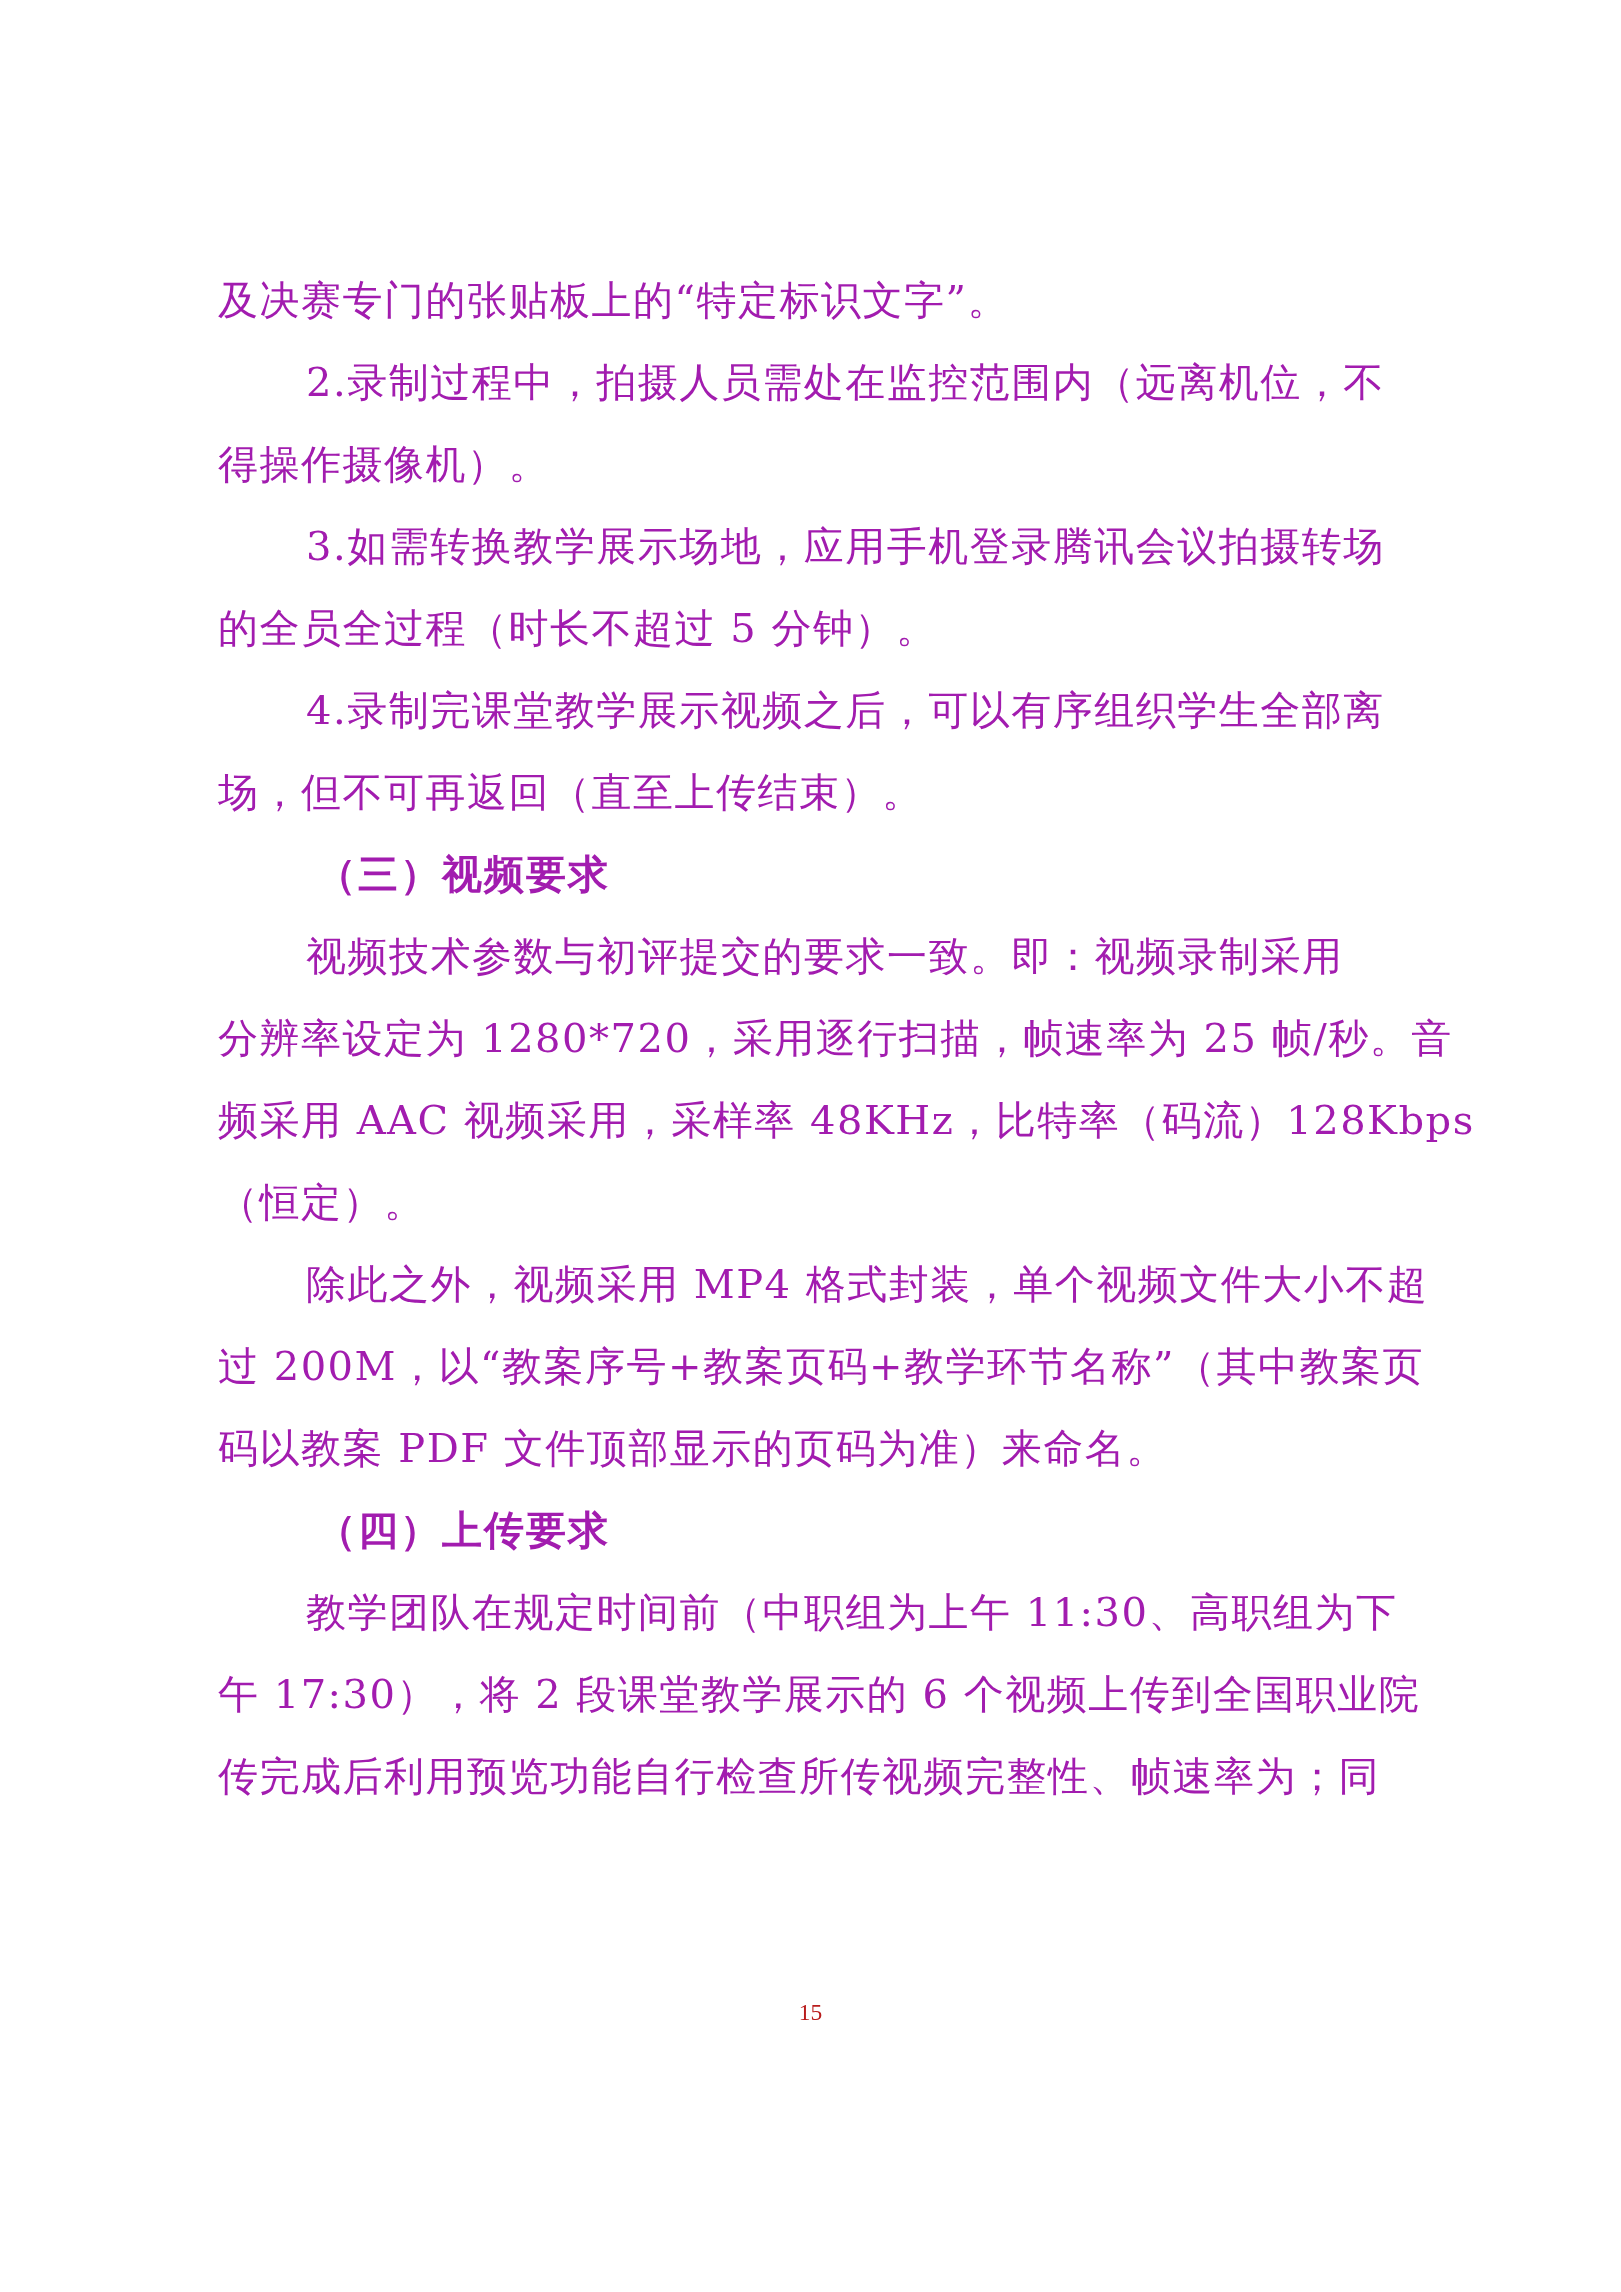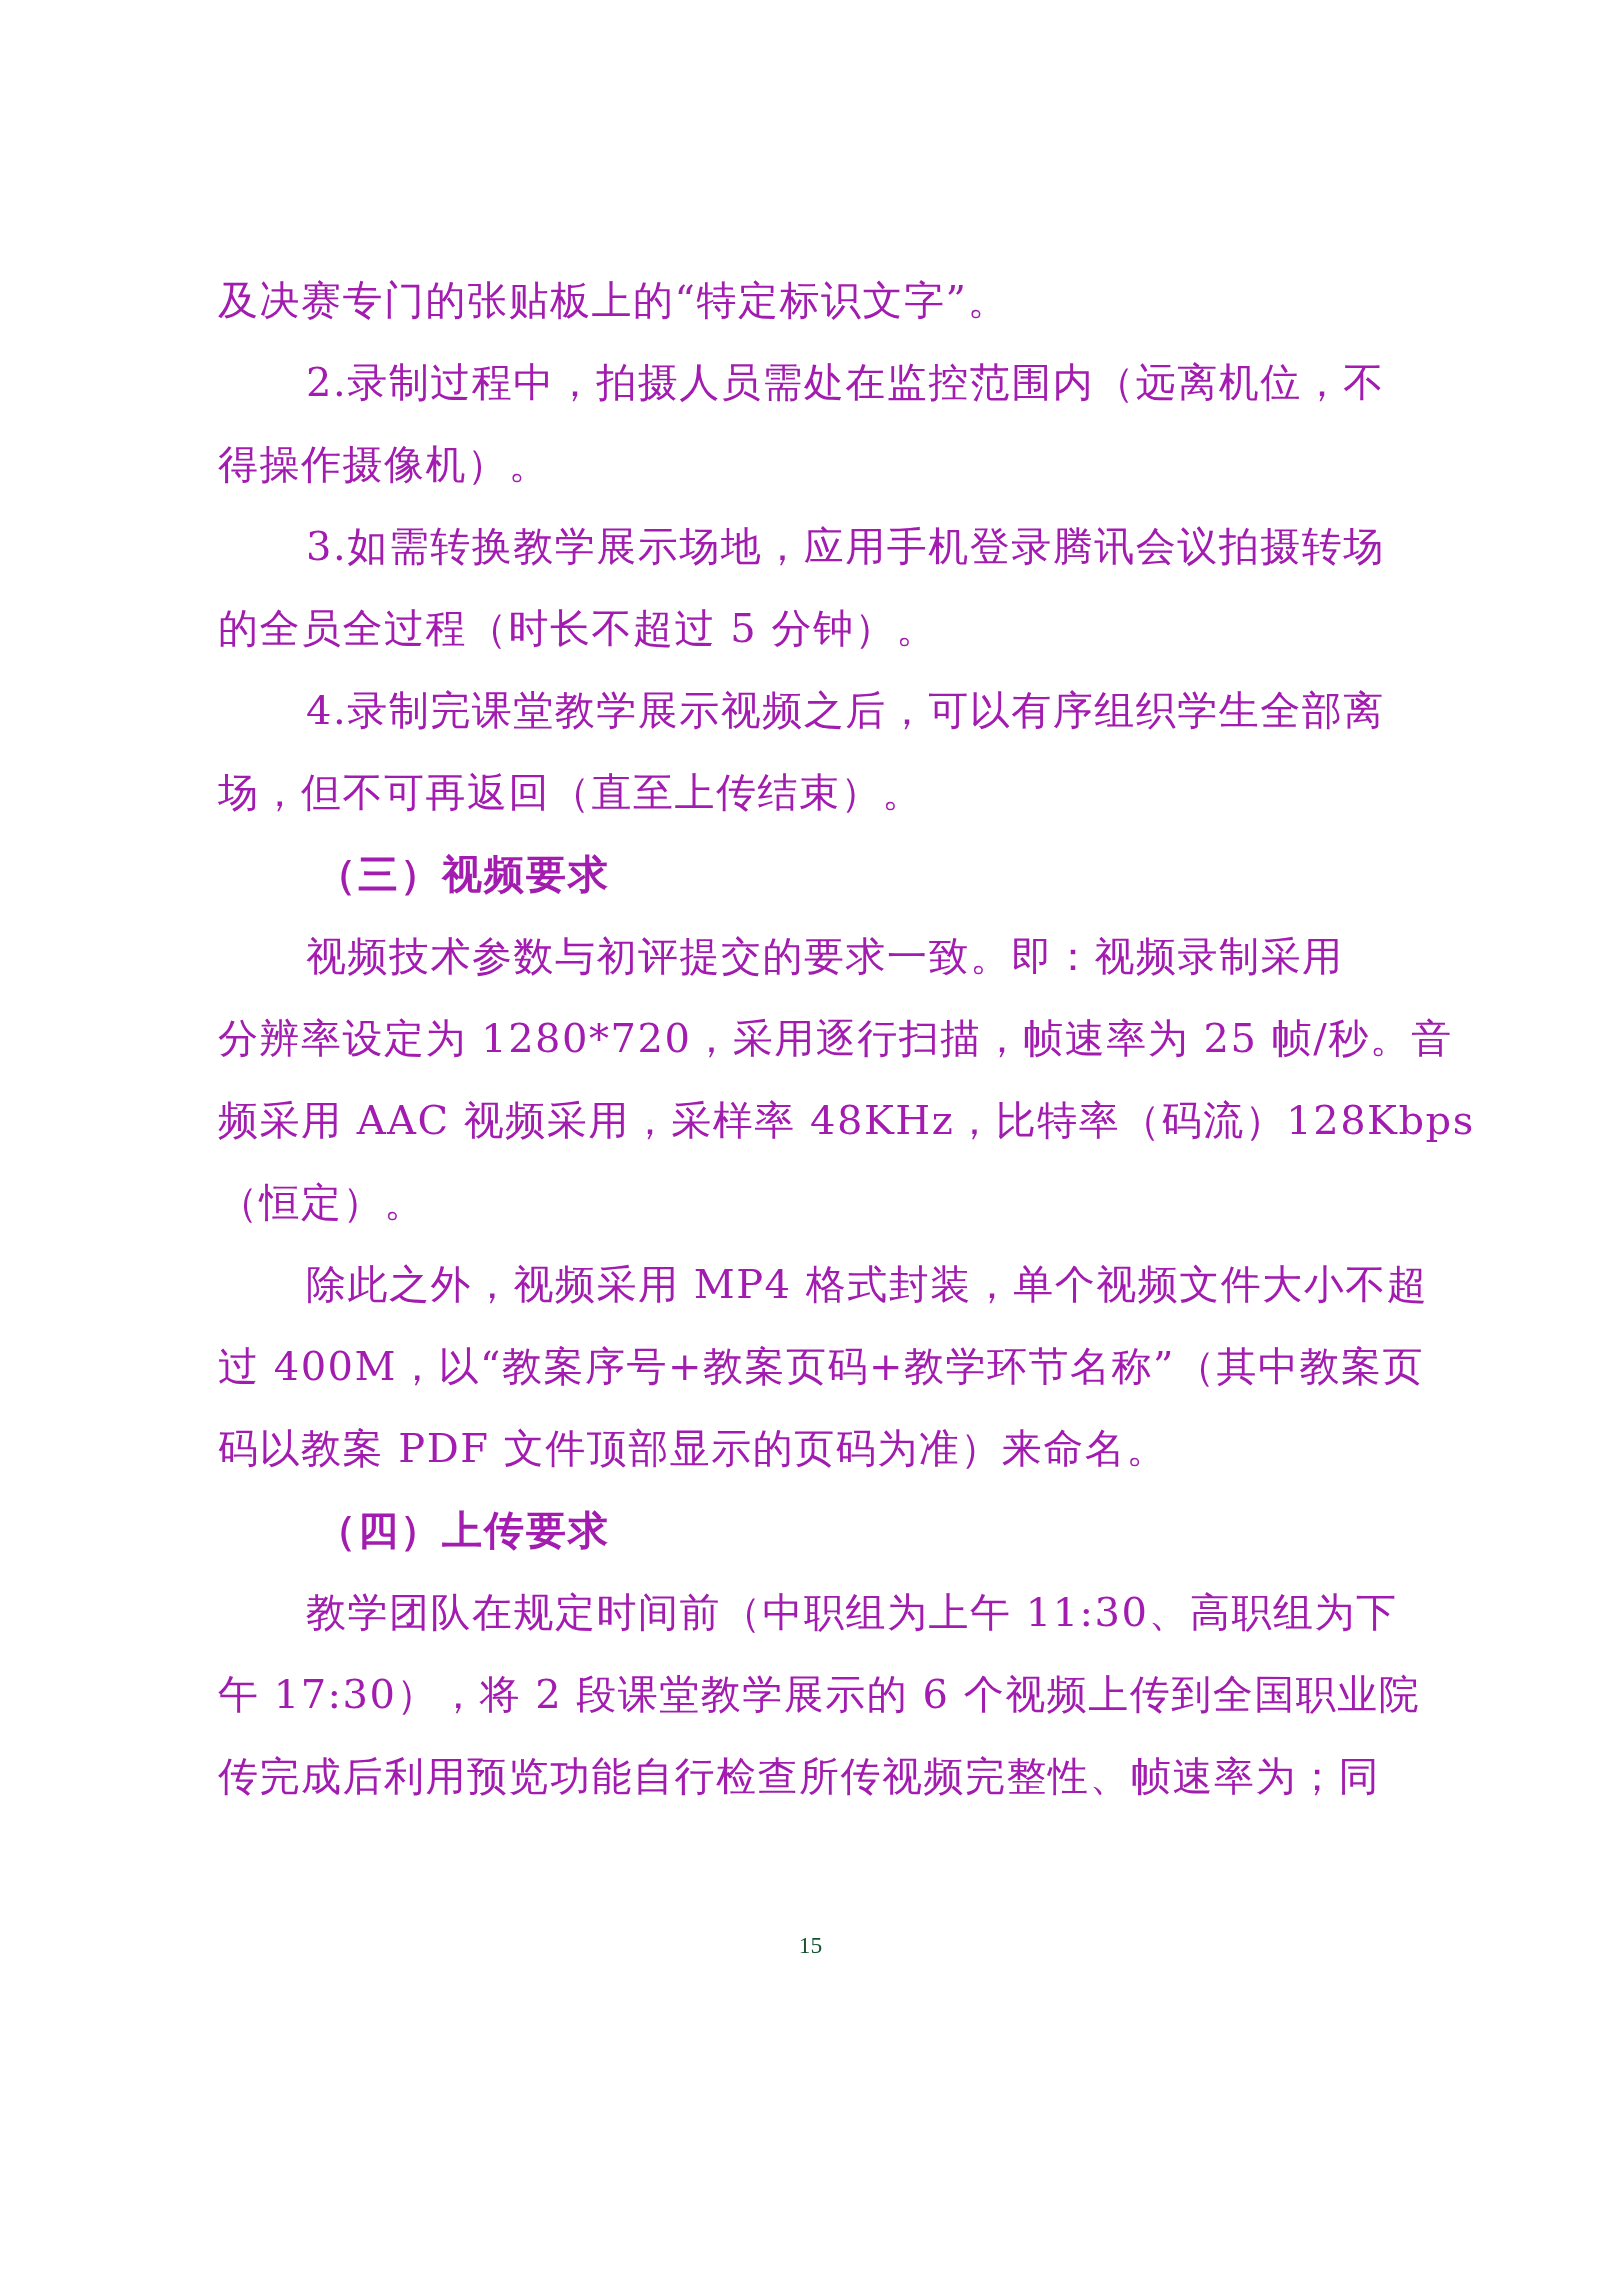--- a/index.html
+++ b/index.html
@@ -10,42 +10,42 @@
     color: #a21caf;
   }
   .line {
     height: 82px; line-height: 82px;
     font-size: 40px; white-space: nowrap; overflow: visible;
     letter-spacing: 1.5px;
   }
   .indent { padding-left: 88px; }
   .heading { font-weight: bold; font-family: "DejaVu Sans", "Liberation Sans", sans-serif; padding-left: 98px; letter-spacing: 2px; }
   .page-number {
-    position: absolute; left: 0; width: 1621px; top: 1932px; text-align: center;
-    font-family: "Liberation Serif", serif; font-size: 23.5px; color: #14532d;
+    position: absolute; left: 0; width: 1621px; top: 1999px; text-align: center;
+    font-family: "Liberation Serif", serif; font-size: 23.5px; color: #b91c1c;
   }
 </style>
 </head>
 <body>
 
 <div class="page">
   <div class="line">及决赛专门的张贴板上的“特定标识文字”。</div>
   <div class="line indent">2.录制过程中，拍摄人员需处在监控范围内（远离机位，不</div>
   <div class="line">得操作摄像机）。</div>
   <div class="line indent">3.如需转换教学展示场地，应用手机登录腾讯会议拍摄转场</div>
   <div class="line">的全员全过程（时长不超过 5 分钟）。</div>
   <div class="line indent">4.录制完课堂教学展示视频之后，可以有序组织学生全部离</div>
   <div class="line">场，但不可再返回（直至上传结束）。</div>
   <div class="line heading">（三）视频要求</div>
   <div class="line indent">视频技术参数与初评提交的要求一致。即：视频录制采用</div>
   <div class="line">分辨率设定为 1280*720，采用逐行扫描，帧速率为 25 帧/秒。音</div>
   <div class="line">频采用 AAC 视频采用，采样率 48KHz，比特率（码流）128Kbps</div>
   <div class="line">（恒定）。</div>
   <div class="line indent">除此之外，视频采用 MP4 格式封装，单个视频文件大小不超</div>
-  <div class="line">过 400M，以“教案序号+教案页码+教学环节名称”（其中教案页</div>
+  <div class="line">过 200M，以“教案序号+教案页码+教学环节名称”（其中教案页</div>
   <div class="line">码以教案 PDF 文件顶部显示的页码为准）来命名。</div>
   <div class="line heading">（四）上传要求</div>
   <div class="line indent">教学团队在规定时间前（中职组为上午 11:30、高职组为下</div>
   <div class="line">午 17:30），将 2 段课堂教学展示的 6 个视频上传到全国职业院</div>
   <div class="line">传完成后利用预览功能自行检查所传视频完整性、帧速率为；同</div>
 </div>
 
 <div class="page-number">15</div>
 
 

